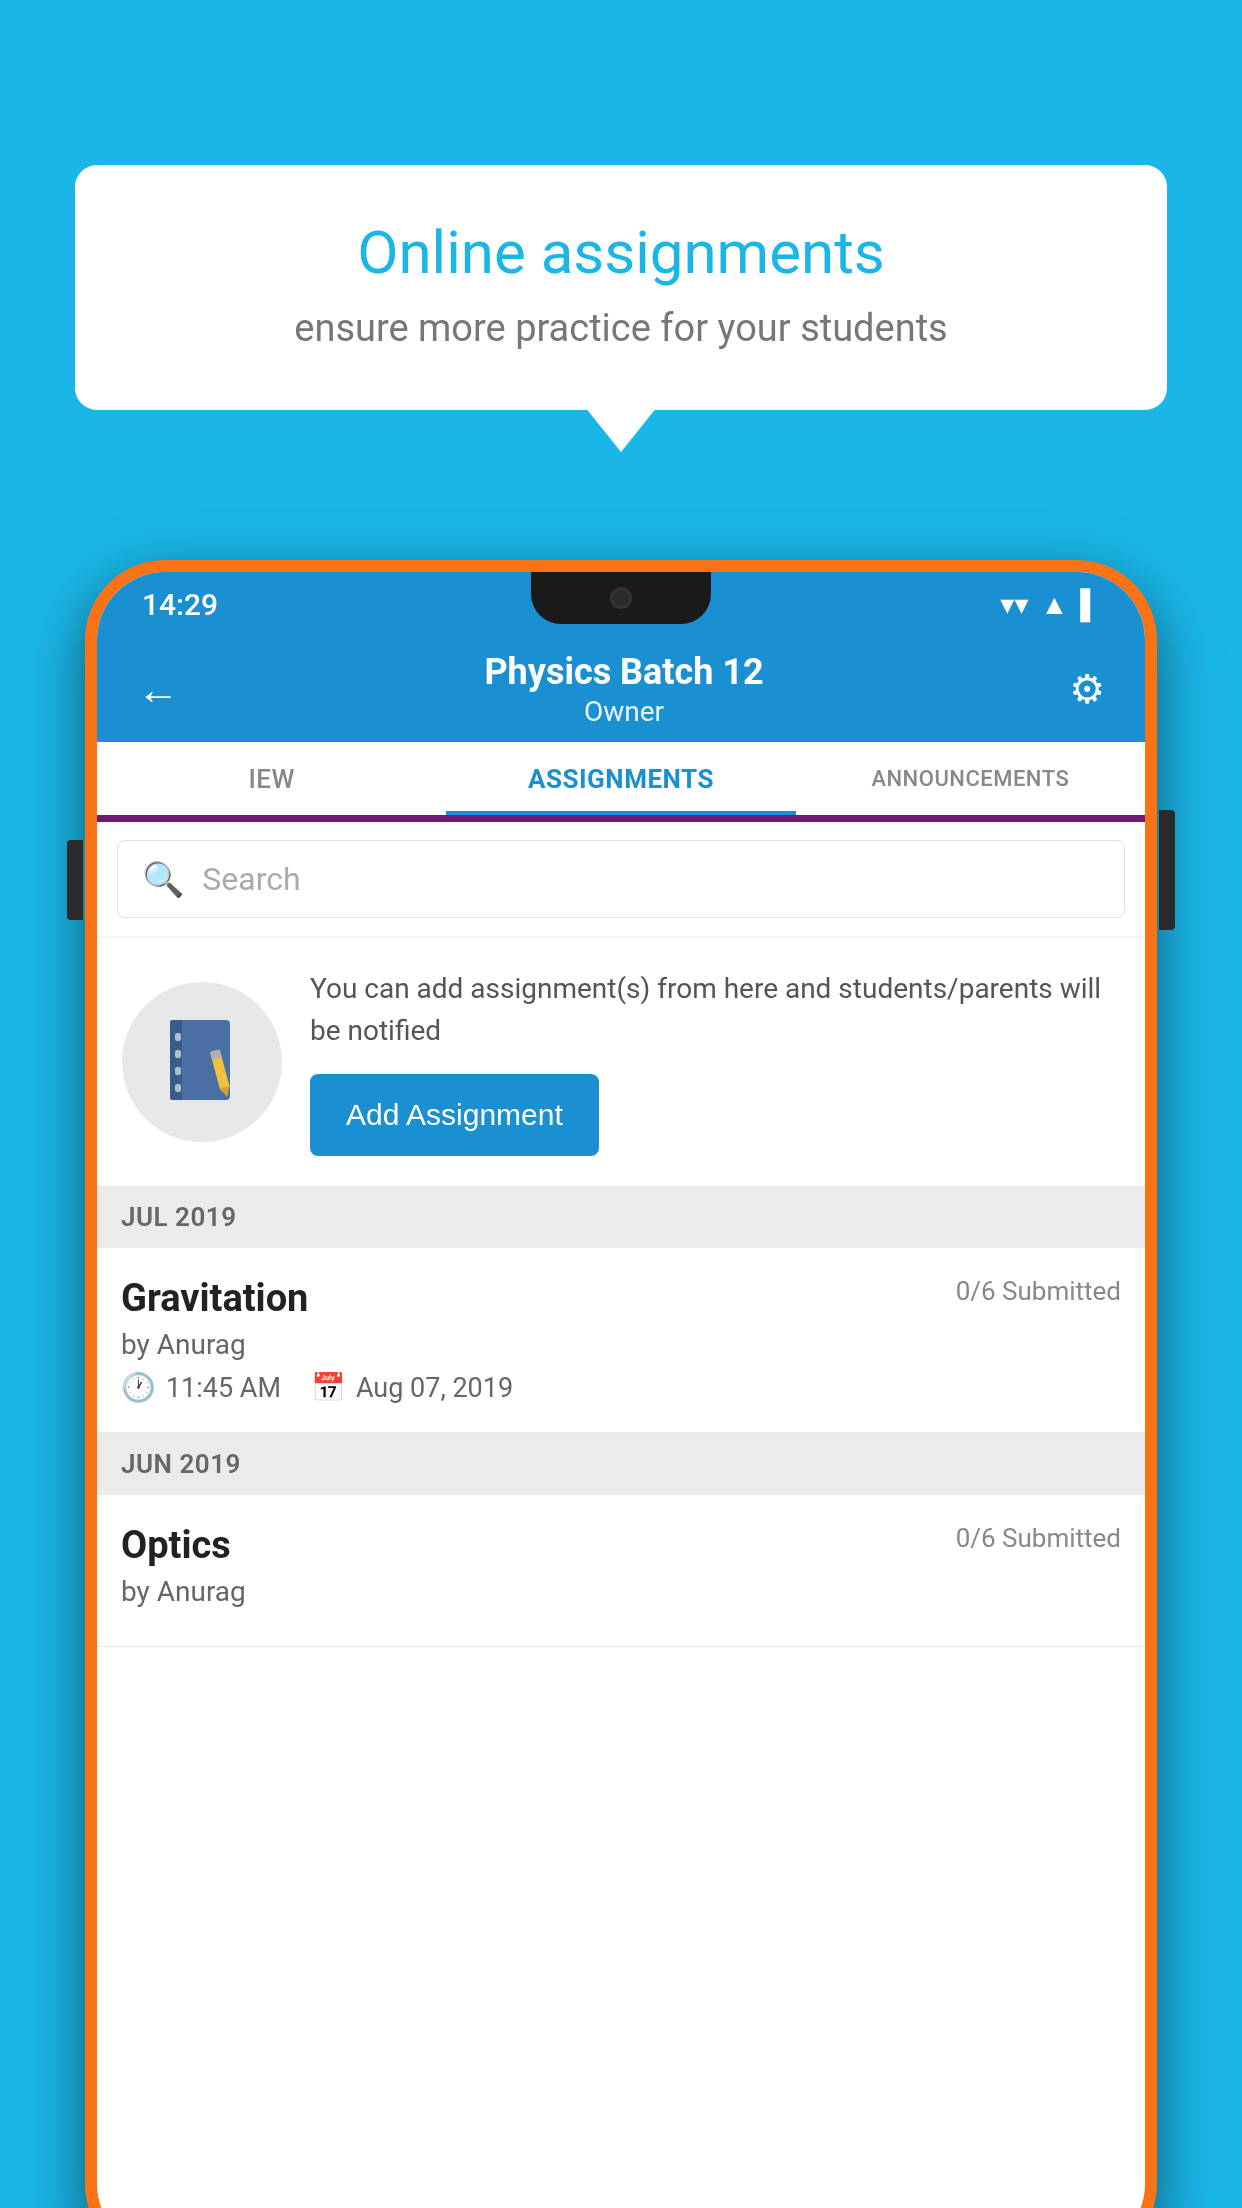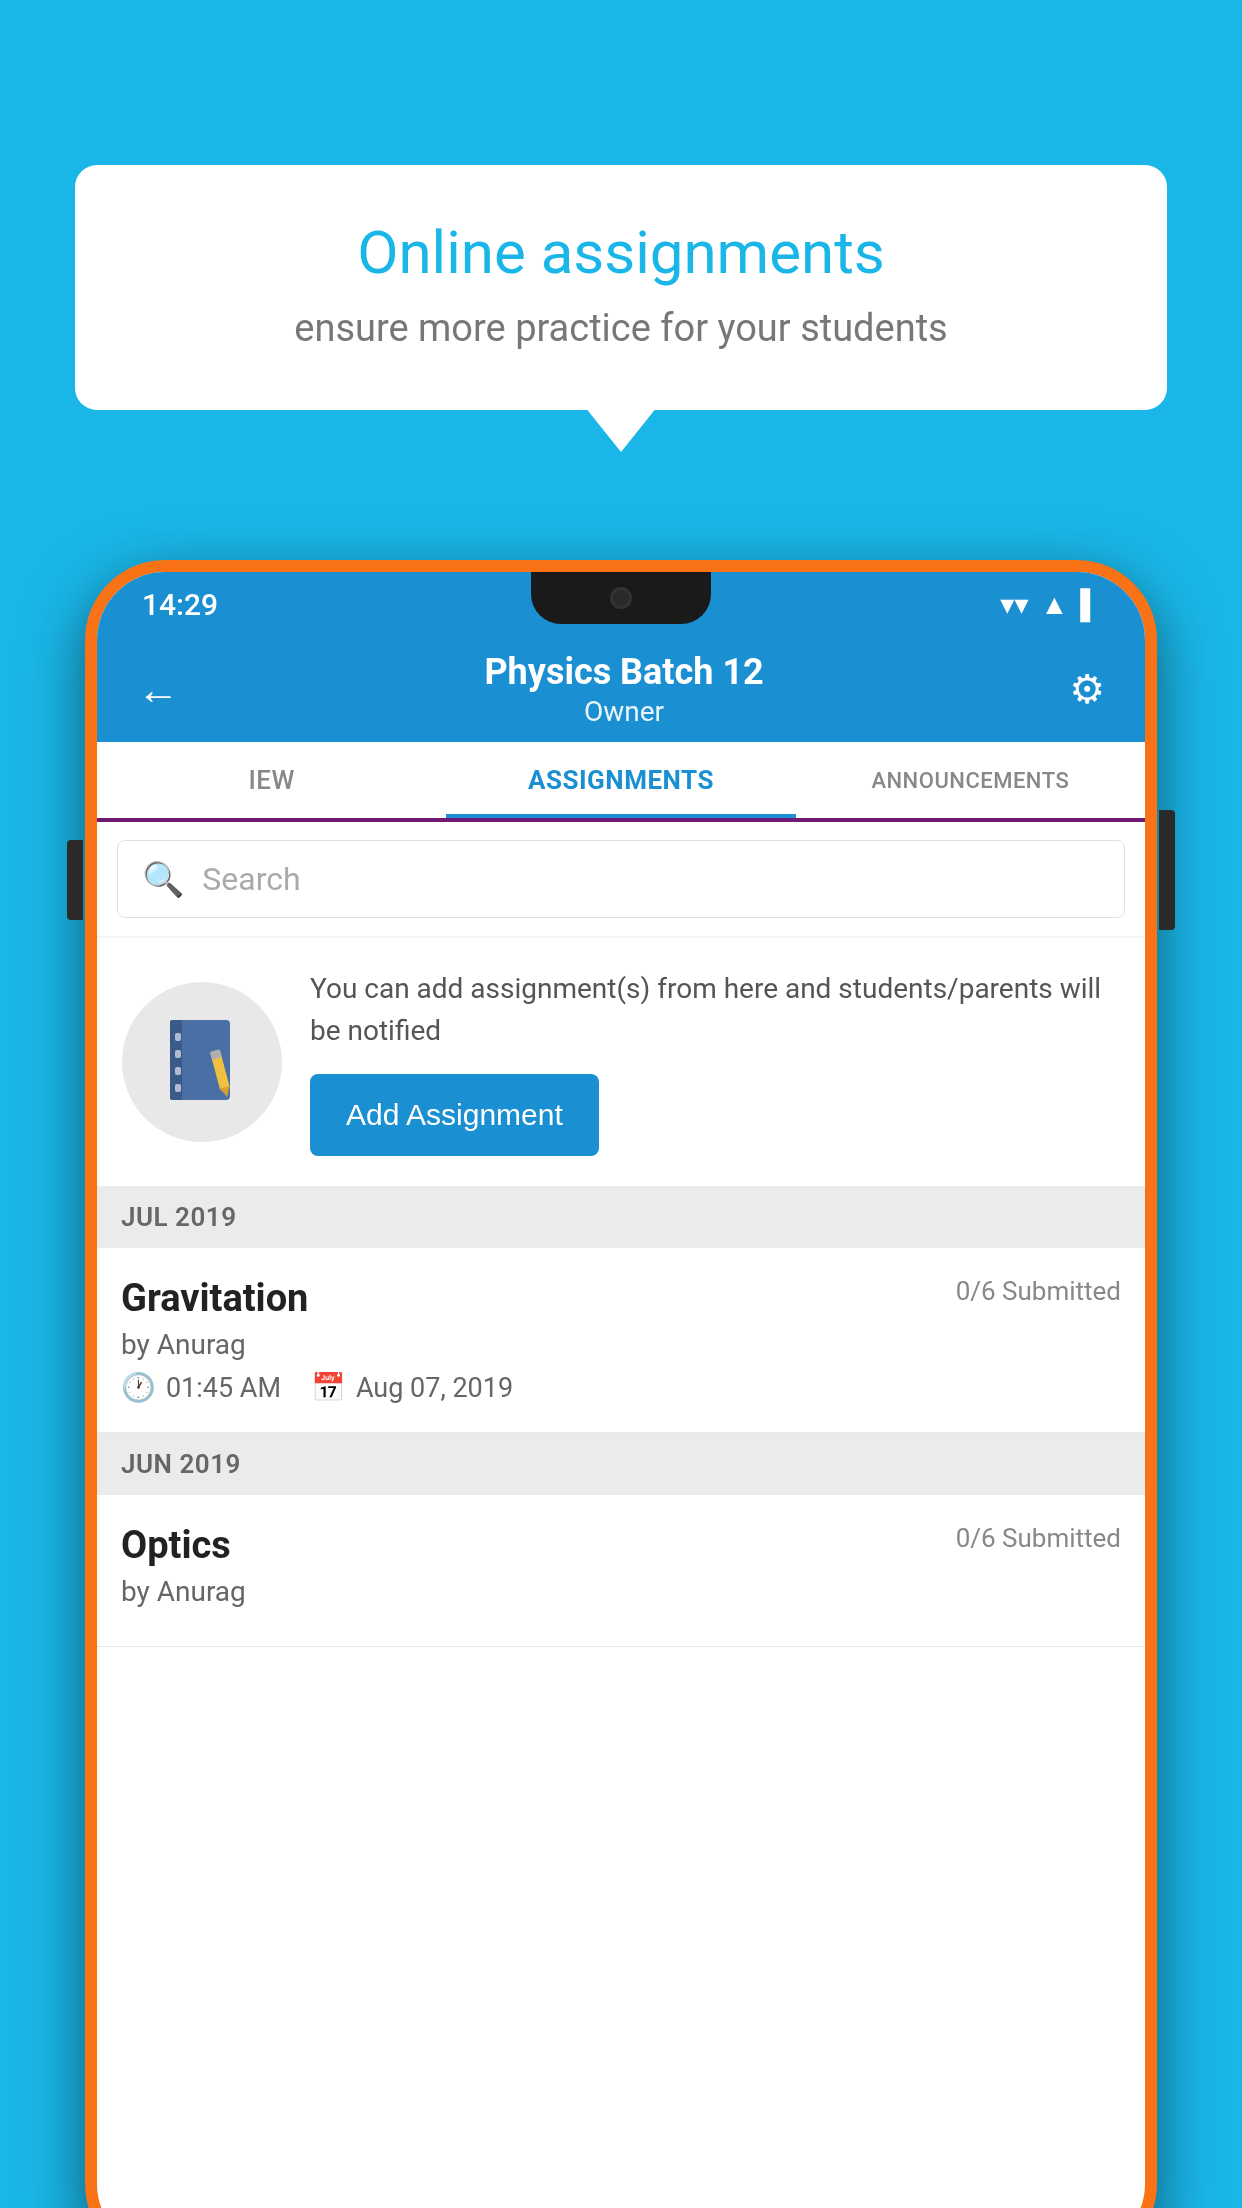--- a/index.html
+++ b/index.html
@@ -191,21 +191,21 @@
     .settings-btn {
       color: white;
       font-size: 40px;
       cursor: pointer;
       padding: 10px;
     }
 
     
     .tabs-bar {
       display: flex;
-      border-bottom: 4px solid #701a75;
+      border-bottom: 7px solid #701a75;
       background: white;
       height: 80px;
       overflow: hidden;
     }
 
     .tab-item {
       flex: 1;
       display: flex;
       align-items: center;
       justify-content: center;
@@ -456,21 +456,21 @@
 
         <div class="assignment-item">
           <div class="assignment-item-top">
             <span class="assignment-name">Gravitation</span>
             <span class="assignment-submitted">0/6 Submitted</span>
           </div>
           <div class="assignment-by">by Anurag</div>
           <div class="assignment-meta">
             <div class="assignment-meta-item">
               <span class="meta-icon">🕐</span>
-              <span>01:45 AM</span>
+              <span>11:45 AM</span>
             </div>
             <div class="assignment-meta-item">
               <span class="meta-icon">📅</span>
               <span>Aug 07, 2019</span>
             </div>
           </div>
         </div>
 
         <div class="section-header">JUN 2019</div>
 

